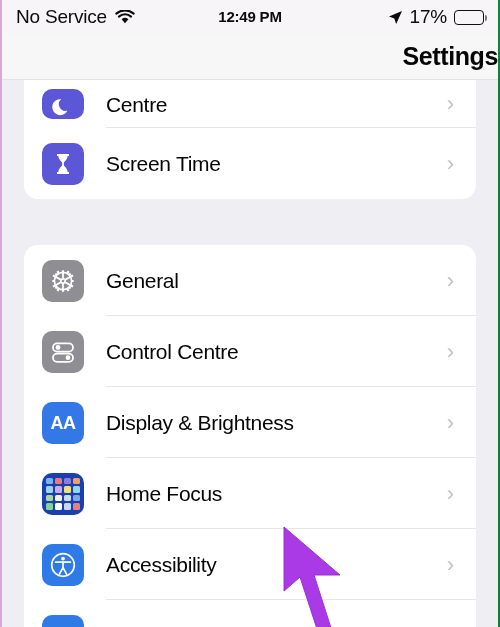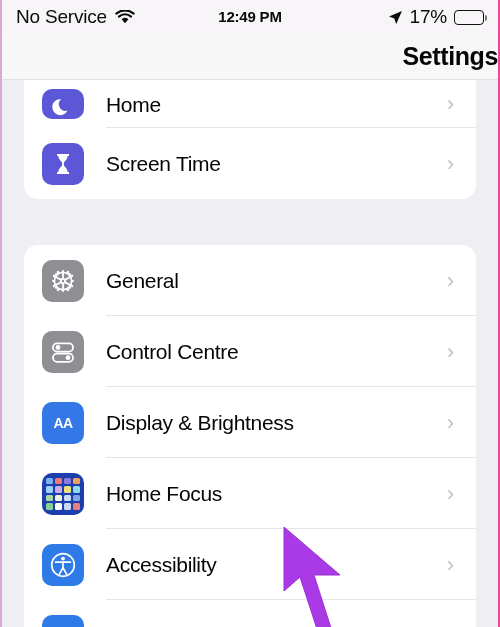--- a/index.html
+++ b/index.html
@@ -7,21 +7,21 @@
     width:500px; height:627px;
     font-family:"Liberation Sans", sans-serif;
     background:#ffffff;
     overflow:hidden;
   }
   #screen {
     position:relative;
     width:500px; height:627px;
     background:#efeef3;
     border-left:2px solid #d9a8d4;
-    border-right:2px solid #ec4899;
+    border-right:2px solid #15803d;
     overflow:hidden;
   }
 
   
   #status-bar {
     position:relative;
     height:34px;
     background:#f7f5f7;
     display:flex; align-items:center;
     padding:0 14px;
@@ -106,21 +106,21 @@
     flex:0 0 auto;
   }
   .sep {
     position:absolute; left:82px; right:0; bottom:0;
     height:1px; background:#e6e5e8;
   }
 
   
   .ic-svg { display:block; }
   .aa-text {
-    color:#fff; font-size:14px; font-weight:600;
+    color:#fff; font-size:18px; font-weight:600;
     letter-spacing:-0.5px; line-height:1;
   }
   .hs-grid {
     width:100%; height:100%;
     display:grid;
     grid-template-columns:repeat(4,1fr);
     grid-template-rows:repeat(4,1fr);
     gap:2px; padding:5px 4px;
   }
   .hs-grid i { border-radius:1.5px; display:block; }
@@ -172,21 +172,21 @@
   <div id="content">
 
     <div class="card clip-top">
 
       <div class="row short">
         <span class="icon-wrap" style="background:#5B57D6;height:30px;flex:0 0 42px;border-radius:10px 10px 10px 10px;align-items:flex-end;">
           <svg class="ic-svg" width="26" height="26" viewBox="0 0 26 26" style="margin-bottom:-2px;">
             <path d="M17.5 15.5 A8 8 0 1 1 11.2 4.2 A6.6 6.6 0 0 0 17.5 15.5 Z" fill="#ffffff"></path>
           </svg>
         </span>
-        <span class="label">Home</span>
+        <span class="label">Centre</span>
         <span class="chev">›</span>
         <span class="sep"></span>
       </div>
 
       <div class="row">
         <span class="icon-wrap" style="background:#5B57D6;">
           <svg class="ic-svg" width="26" height="26" viewBox="0 0 26 26">
             <path d="M7 3 H19 V5 H17.6 C17.6 9 13 11.4 13 13 C13 11.4 8.4 9 8.4 5 H7 Z" fill="#ffffff"></path>
             <path d="M7 23 H19 V21 H17.6 C17.6 17 13 14.6 13 13 C13 14.6 8.4 17 8.4 21 H7 Z" fill="#ffffff"></path>
             <rect x="12.2" y="3" width="1.7" height="20" fill="#ffffff"></rect>

